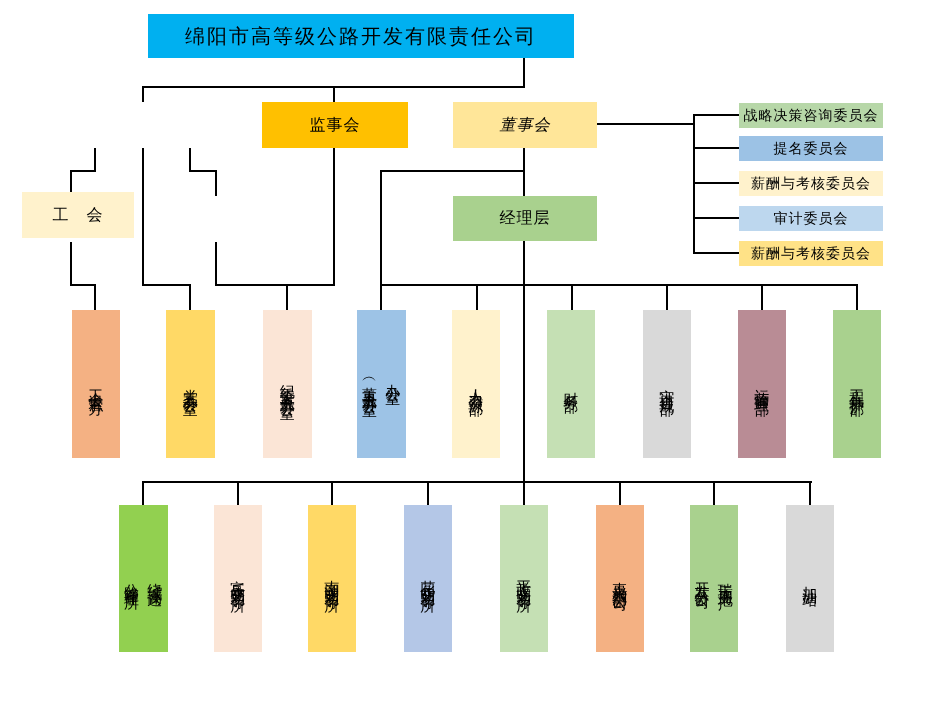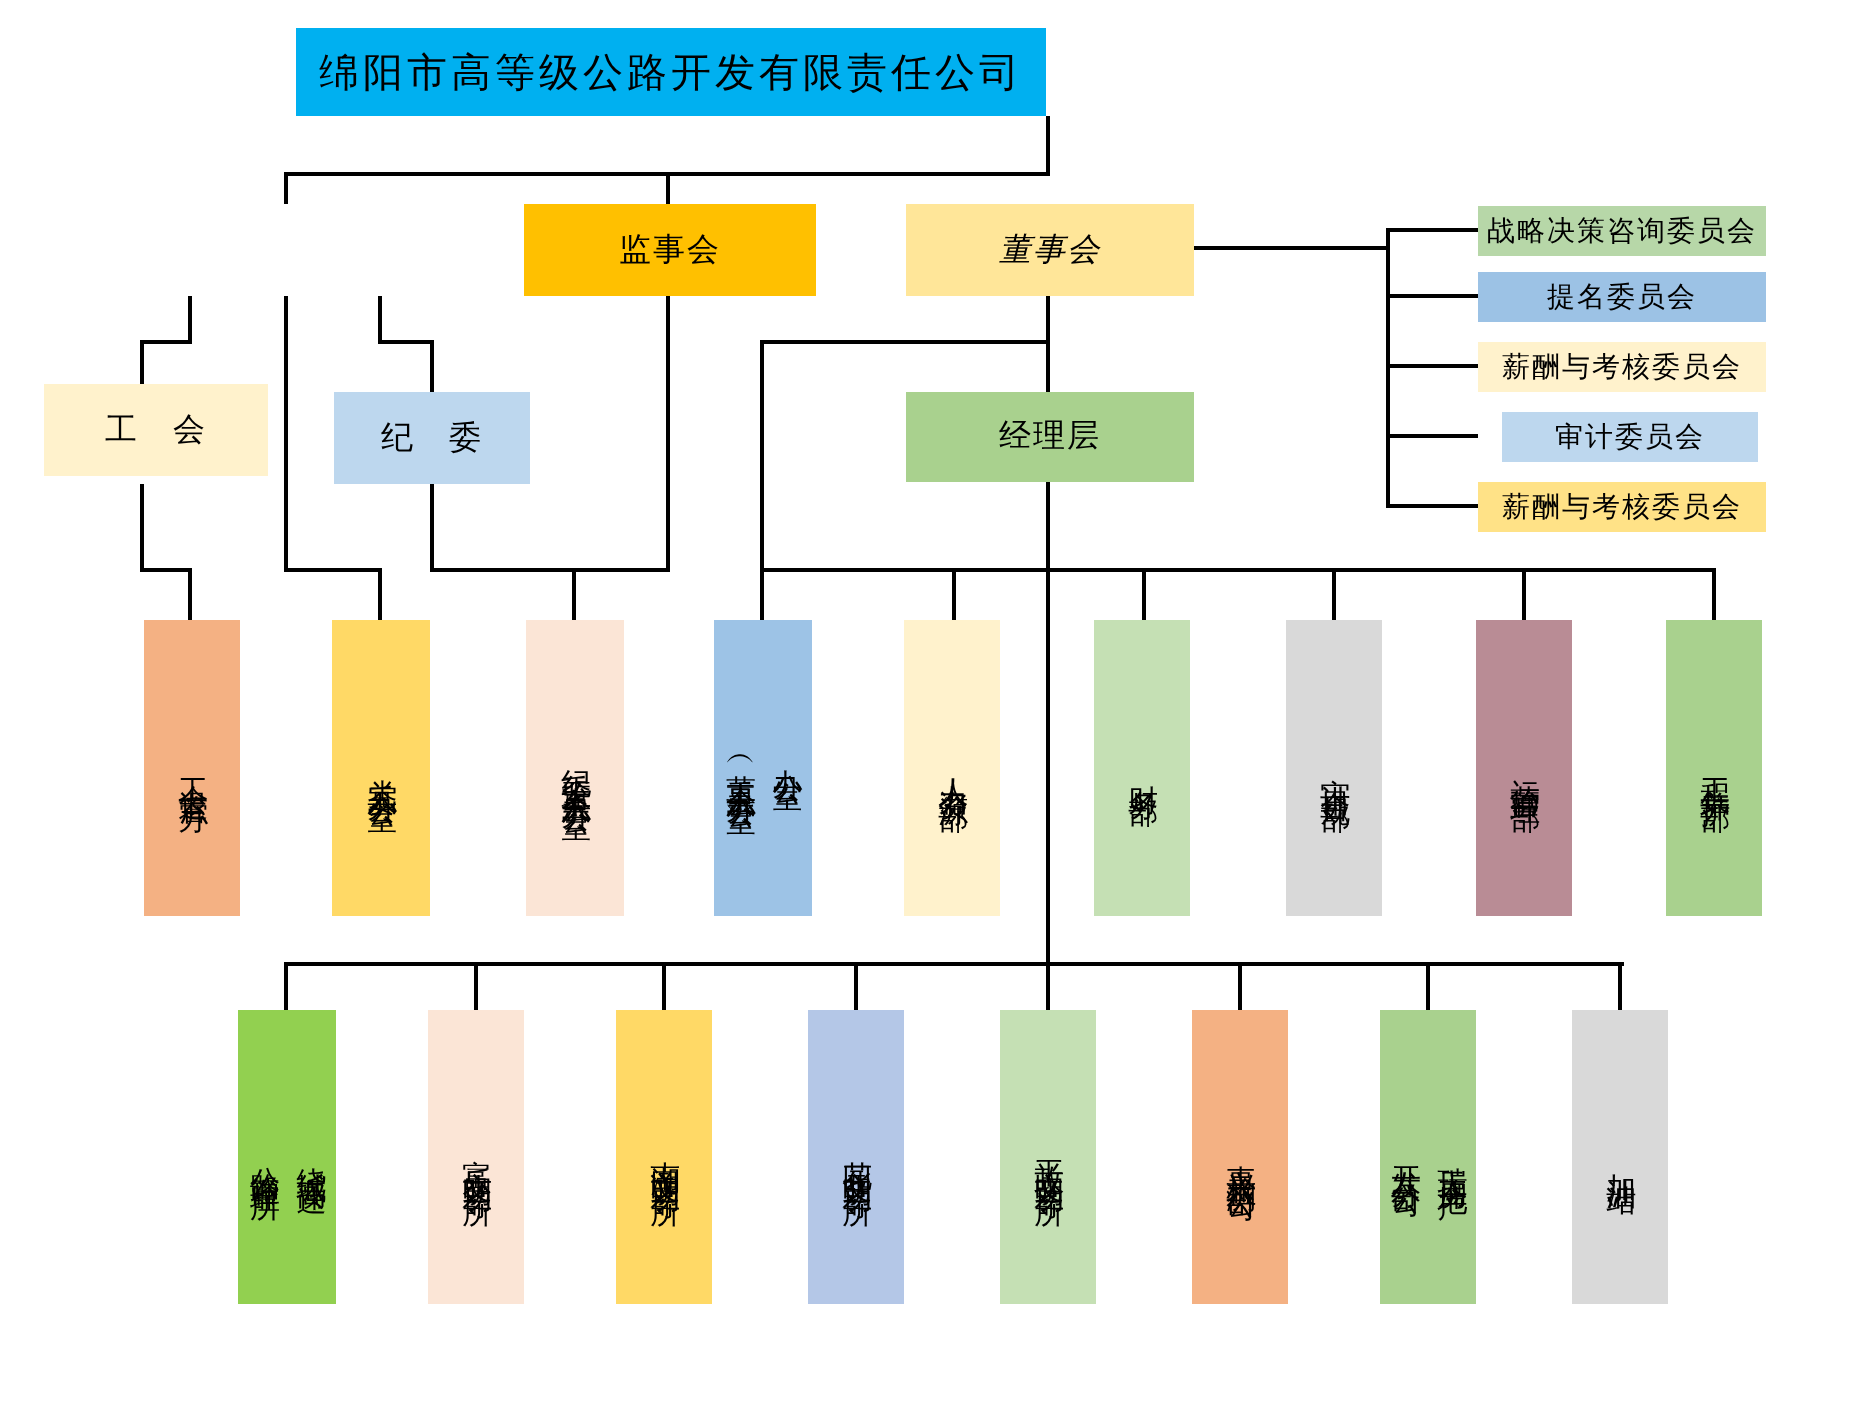--- a/index.html
+++ b/index.html
@@ -14,21 +14,21 @@
          font-size:15px;letter-spacing:3px;line-height:1.55;}
   .line{position:absolute;background:#000;}
   .lh{height:2px;}
   .lv{width:2px;}
 </style>
 </head>
 <body>
 
 <div class="canvas">
 
-  <div class="node root" style="left: 148px; top: 14px; width: 375px; height: 44px; background: rgb(0, 176, 240);">
+  <div class="node root" style="left: 148px; top: 14px; width: 426px; height: 44px; background: rgb(0, 176, 240);">
     <span class="hlabel">绵阳市高等级公路开发有限责任公司</span>
   </div>
 
   <div class="line lv" style="left:523px;top:58px;height:30px;"></div>
   <div class="line lh" style="left:142px;top:86px;width:383px;"></div>
   <div class="line lv" style="left:142px;top:86px;height:16px;"></div>
   <div class="line lv" style="left:333px;top:86px;height:16px;"></div>
 
   <div class="node lvl2" style="left: 262px; top: 102px; width: 146px; height: 46px; background: rgb(255, 192, 0);">
     <span class="hlabel">监事会</span>
@@ -47,23 +47,20 @@
 
   <div class="line lv" style="left:333px;top:148px;height:138px;"></div>
 
   <div class="line lv" style="left:523px;top:148px;height:48px;"></div>
   <div class="line lh" style="left:380px;top:170px;width:145px;"></div>
   <div class="line lv" style="left:380px;top:170px;height:140px;"></div>
 
   <div class="node lvl2" style="left: 22px; top: 192px; width: 112px; height: 46px; background: rgb(255, 242, 204);">
     <span class="hlabel">工　会</span>
   </div>
-  <div class="node lvl2" style="left: 167px; top: 196px; width: 98px; height: 46px; background: rgb(189, 215, 238);">
-    <span class="hlabel">纪　委</span>
-  </div>
   <div class="node lvl2" style="left: 453px; top: 196px; width: 144px; height: 45px; background: rgb(169, 209, 142);">
     <span class="hlabel">经理层</span>
   </div>
 
   <div class="line lh" style="left:597px;top:123px;width:98px;"></div>
   <div class="line lv" style="left:693px;top:114px;height:140px;"></div>
   <div class="line lh" style="left:693px;top:114px;width:46px;"></div>
   <div class="line lh" style="left:693px;top:147px;width:46px;"></div>
   <div class="line lh" style="left:693px;top:182px;width:46px;"></div>
   <div class="line lh" style="left:693px;top:217px;width:46px;"></div>
@@ -71,21 +68,21 @@
 
   <div class="node cmte" style="left: 739px; top: 103px; width: 144px; height: 25px; background: rgb(183, 215, 168);">
     <span class="hlabel">战略决策咨询委员会</span>
   </div>
   <div class="node cmte" style="left: 739px; top: 136px; width: 144px; height: 25px; background: rgb(156, 194, 229); text-align: center;">
     <span class="hlabel">提名委员会</span>
   </div>
   <div class="node cmte" style="left: 739px; top: 171px; width: 144px; height: 25px; background: rgb(255, 242, 204);">
     <span class="hlabel">薪酬与考核委员会</span>
   </div>
-  <div class="node cmte" style="left: 739px; top: 206px; width: 128px; height: 25px; background: rgb(189, 215, 238); margin-left: 12px;">
+  <div class="node cmte" style="left: 739px; top: 206px; width: 144px; height: 25px; background: rgb(189, 215, 238);">
     <span class="hlabel">审计委员会</span>
   </div>
   <div class="node cmte" style="left: 739px; top: 241px; width: 144px; height: 25px; background: rgb(255, 226, 135);">
     <span class="hlabel">薪酬与考核委员会</span>
   </div>
 
   <div class="line lv" style="left:70px;top:242px;height:44px;"></div>
   <div class="line lh" style="left:70px;top:284px;width:26px;"></div>
   <div class="line lv" style="left:94px;top:284px;height:26px;"></div>
   <div class="line lh" style="left:142px;top:284px;width:48px;"></div>

